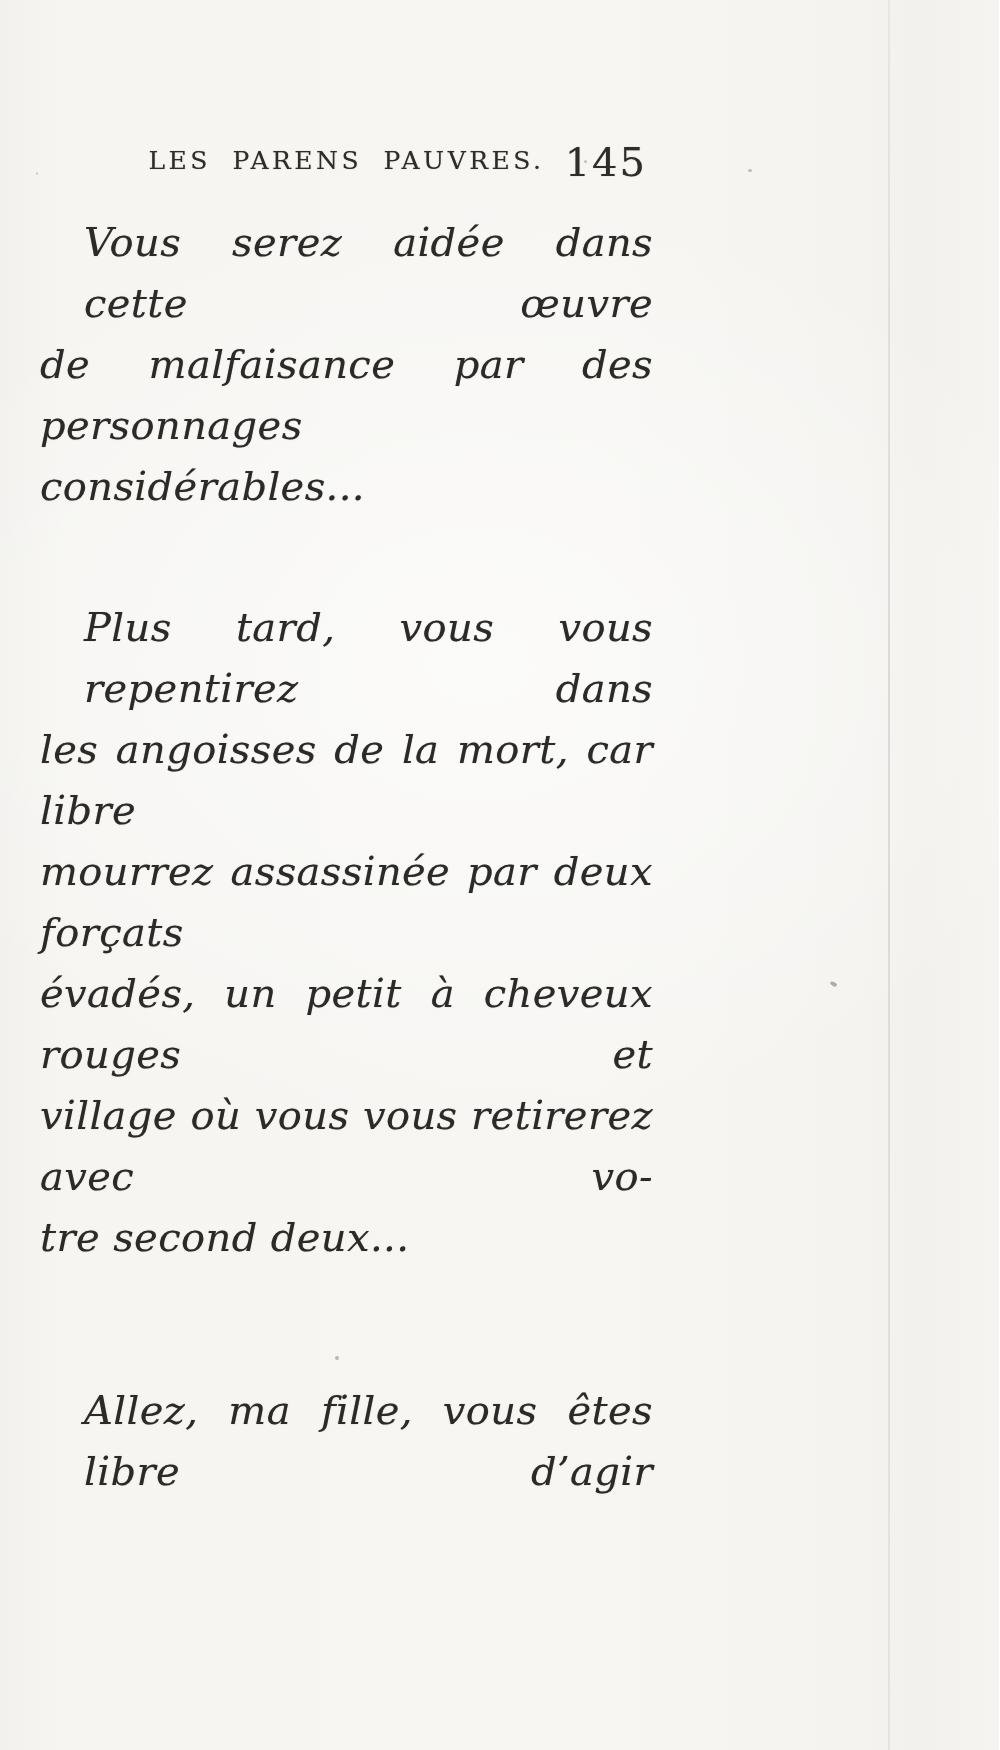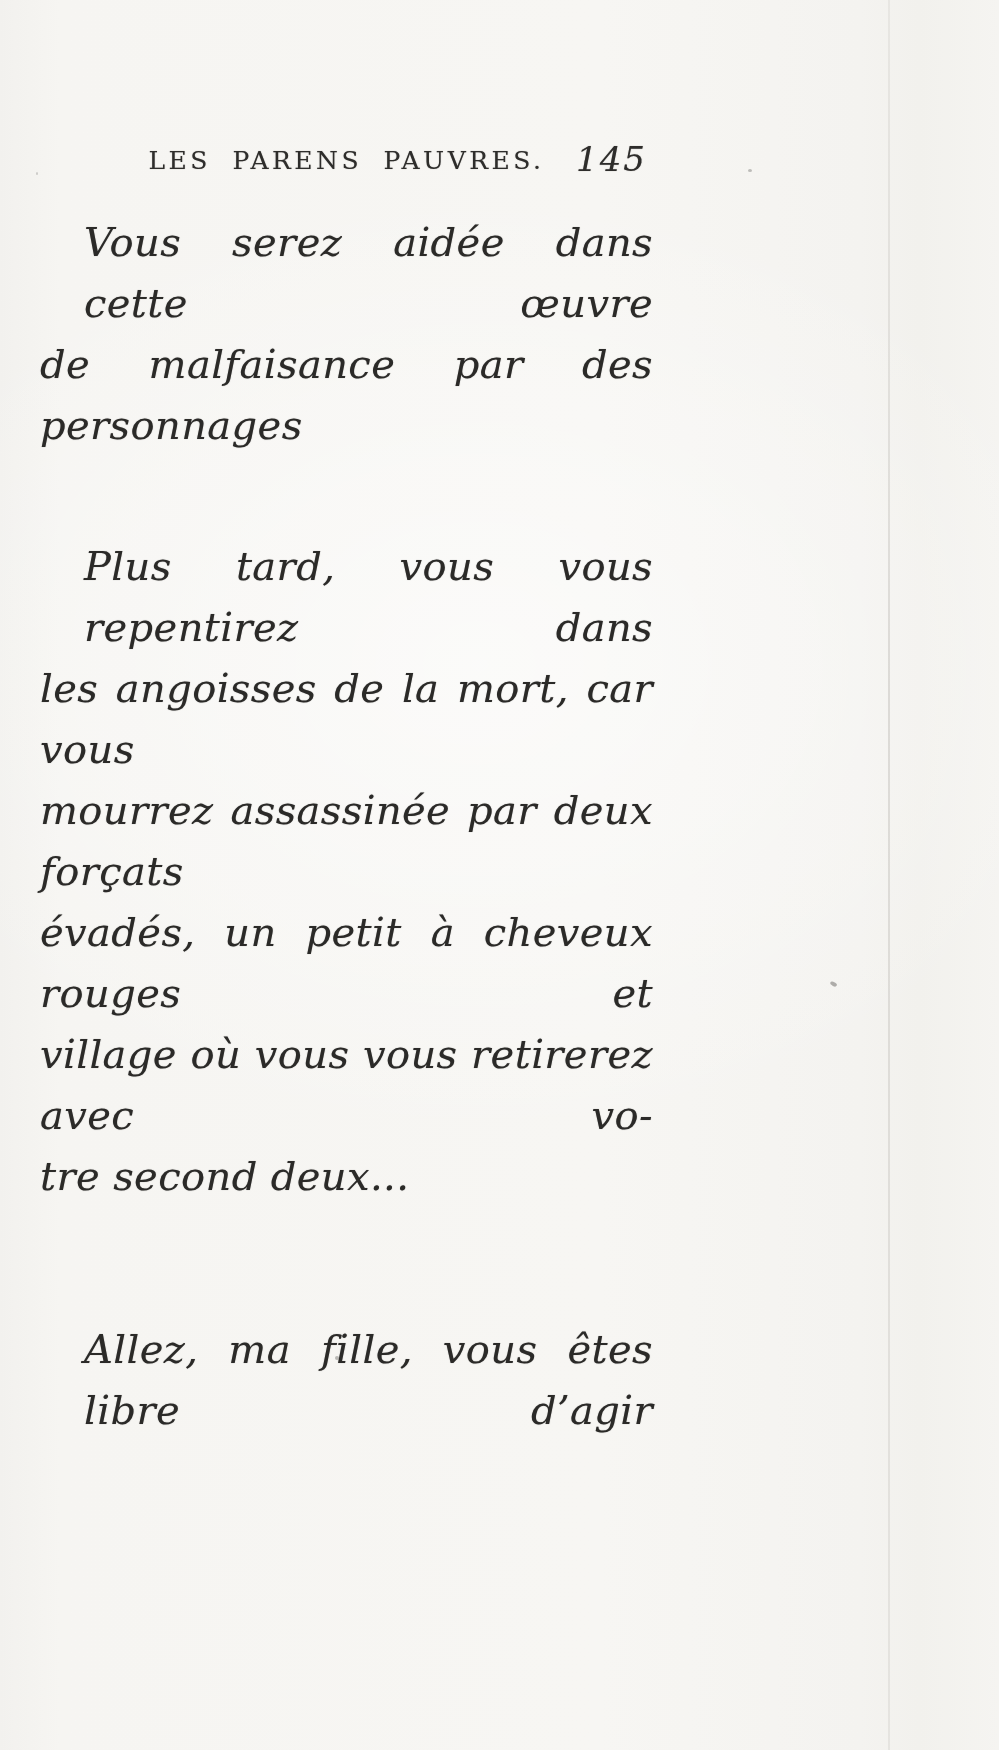--- a/index.html
+++ b/index.html
@@ -27,24 +27,23 @@
     color: #2e2d2b;
   }
   .head-title {
     font-size: 25px;
     letter-spacing: 3.5px;
     word-spacing: 10px;
     text-shadow: 0 0 1px rgba(46,45,43,0.45);
   }
   .folio {
     position: absolute; right: 6px; top: -7px;
-    font-size: 34px;
+    font-size: 40px;
     letter-spacing: 2px;
     text-shadow: 0 0 1px rgba(46,45,43,0.45);
-    font-style: italic;
   }
   .text-block {
     position: absolute; top: 212px; left: 40px; width: 613px;
     color: #2b2a28;
     font-size: 40px;
     line-height: 61px;
     text-shadow: 0 0 1px rgba(43,42,40,0.42);
   }
   .para { margin: 0; }
   .para + .para { margin-top: 80px; }
@@ -82,25 +81,26 @@
   <header class="running-head">
     <span class="head-title">LES PARENS PAUVRES.</span>
     <span class="folio">145</span>
   </header>
 
   <main class="text-block">
 
     <p class="para p1">
       <span class="line indent">Vous serez aidée dans cette œuvre</span>
       <span class="line">de malfaisance par des personnages</span>
+      <span class="line last-line">considérables...</span>
     </p>
 
     <p class="para p2">
       <span class="line indent">Plus tard, vous vous repentirez dans</span>
-      <span class="line">les angoisses de la mort, car vous</span>
+      <span class="line">les angoisses de la mort, car libre</span>
       <span class="line">mourrez assassinée par deux forçats</span>
       <span class="line">évadés, un petit à cheveux rouges et</span>
       <span class="line">village où vous vous retirerez avec vo-</span>
       <span class="line last-line">tre second deux...</span>
     </p>
 
     <p class="para p3">
       <span class="line indent">Allez, ma fille, vous êtes libre d’agir</span>
 
     </p>

